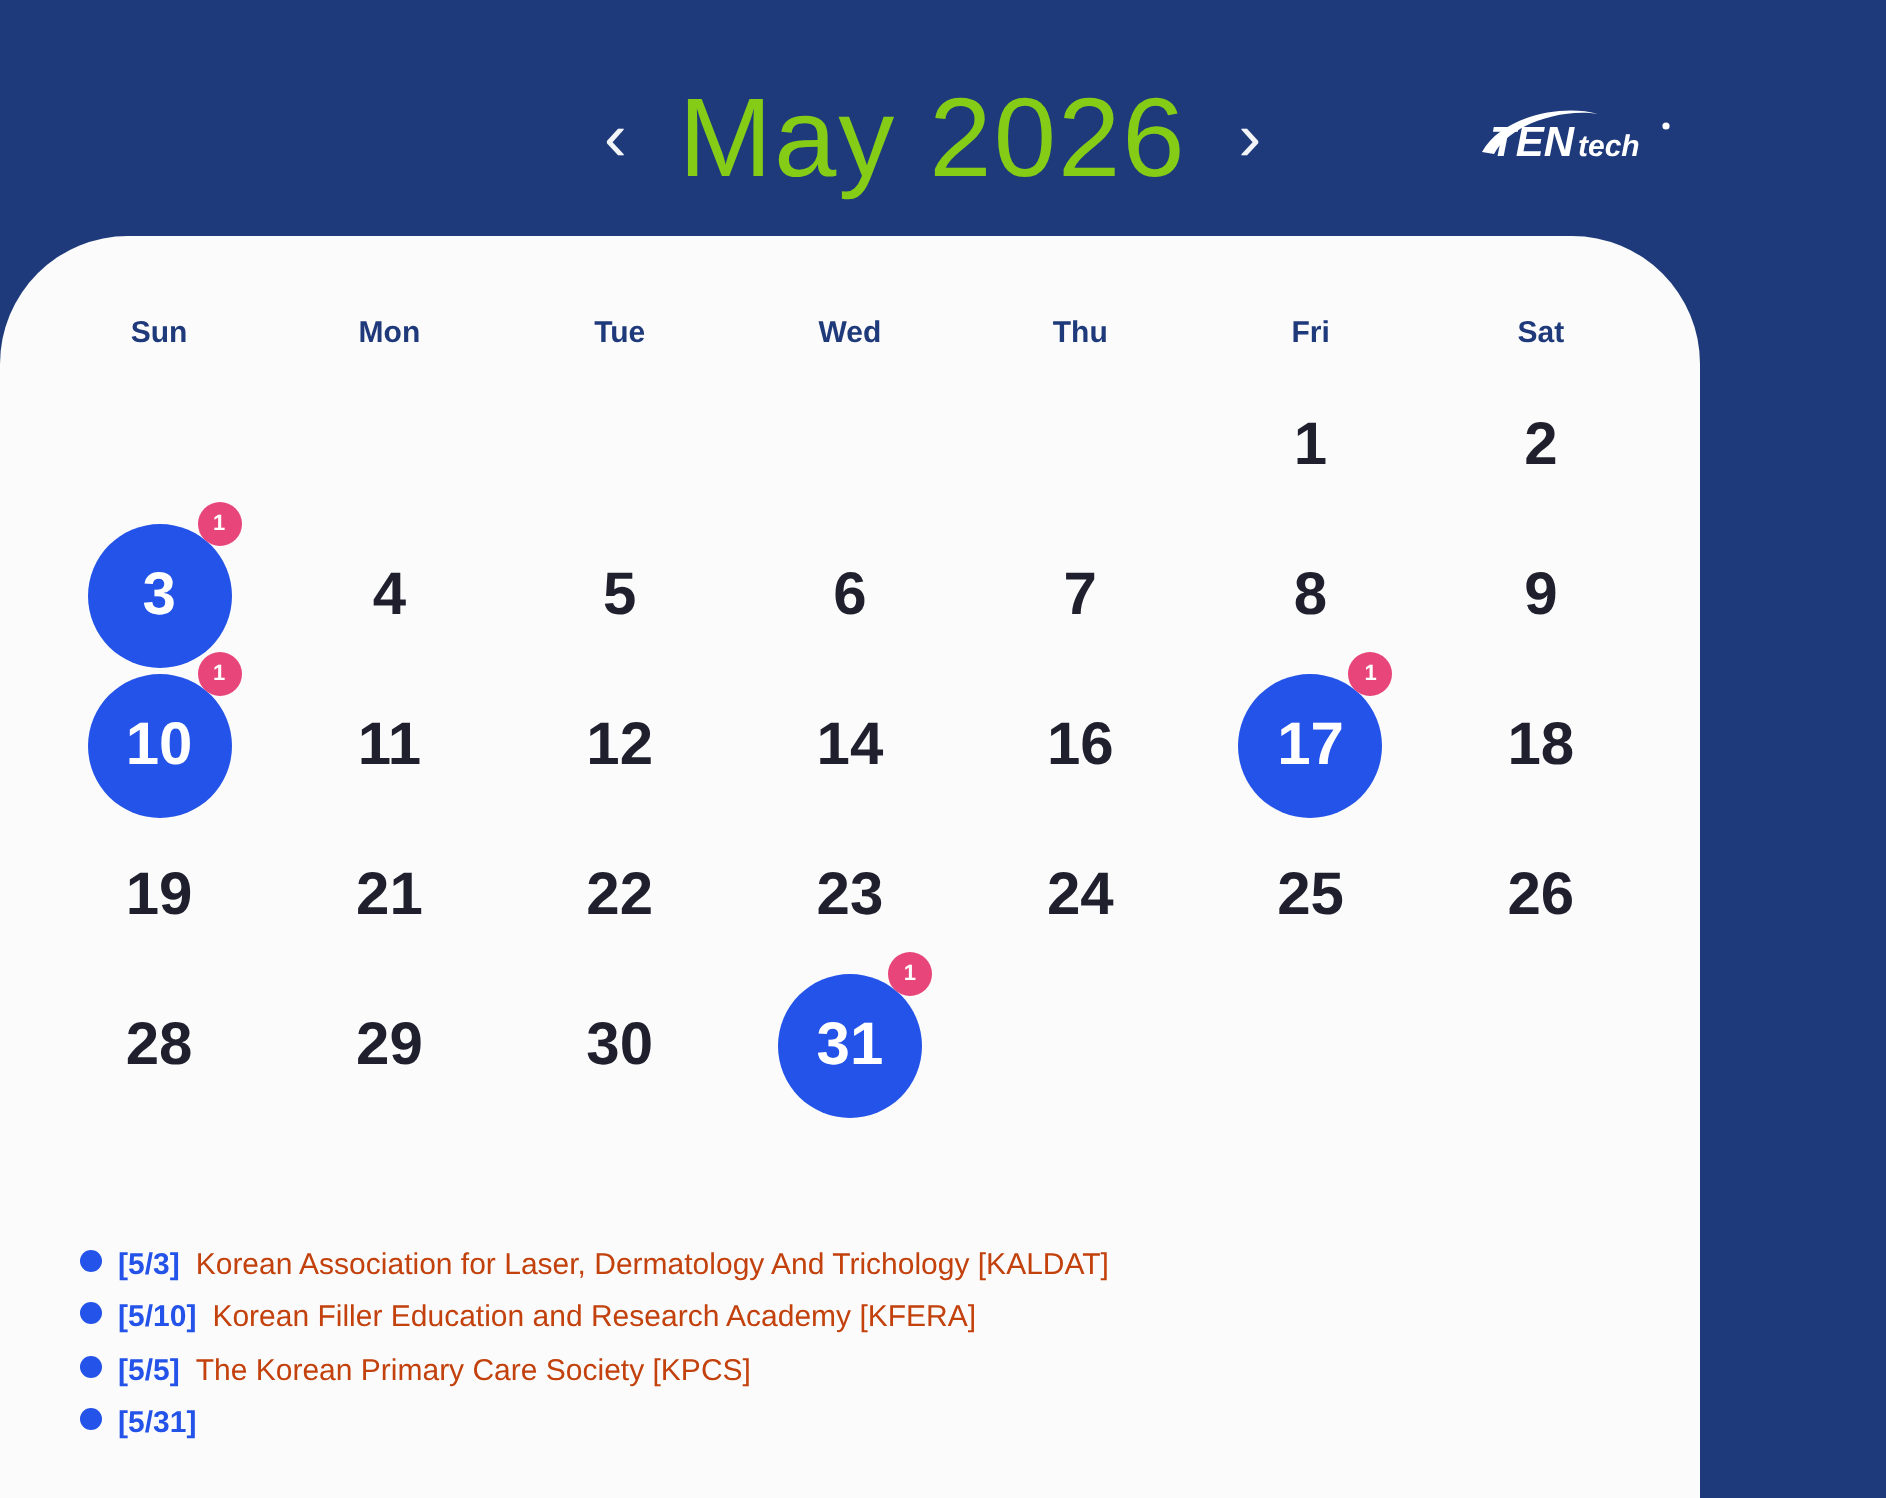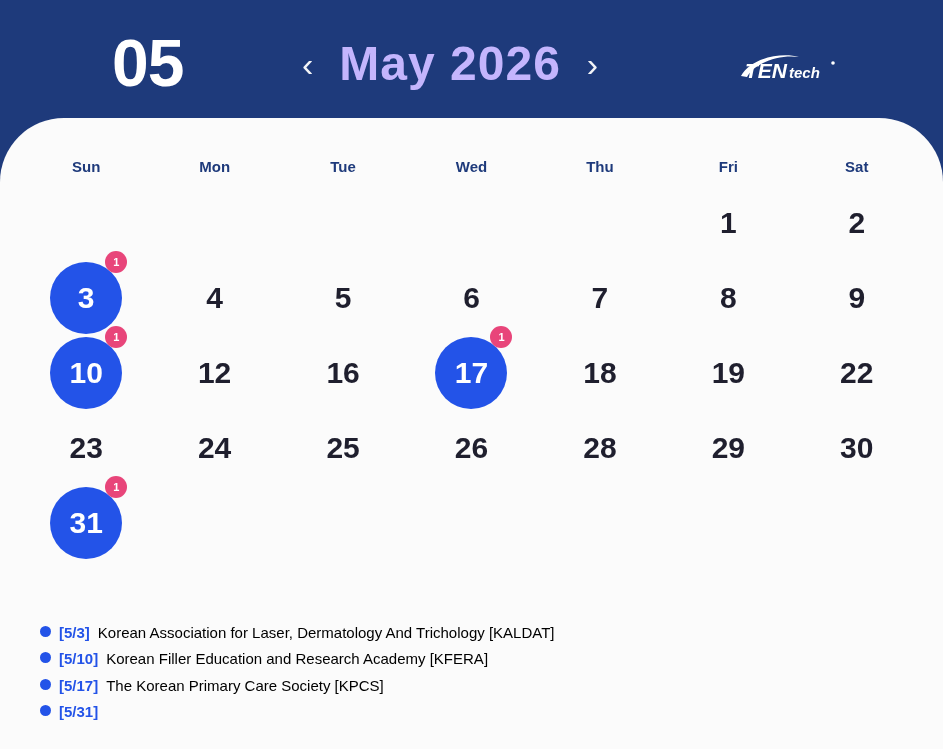--- a/index.html
+++ b/index.html
@@ -44,41 +44,41 @@
   .nav-arrow {
     color: #ffffff;
     font-size: 34px;
     font-weight: 300;
     line-height: 1;
     padding: 2px 6px;
     cursor: pointer;
     opacity: .95;
   }
   .title-text {
-    color: #c4b5fd;
-    font-size: 48px;
-    font-weight: bold;
+    color: #84cc16;
+    font-size: 56px;
+    font-weight: normal;
     letter-spacing: 1px;
     white-space: nowrap;
   }
   .logo {
     position: absolute;
     right: 96px;
     top: 52px;
     display: flex;
     align-items: center;
   }
   .logo svg { display: block; }
 
   
   .card {
     position: absolute;
     left: 0;
     top: 118px;
-    width: 943px;
+    width: 850px;
     height: 631px;
     background: #fbfbfb;
     border-top-left-radius: 64px;
     border-top-right-radius: 64px;
   }
 
   .weekdays {
     display: grid;
     grid-template-columns: repeat(7, 1fr);
     padding: 40px 22px 0 22px;
@@ -164,28 +164,27 @@
     flex: 0 0 auto;
     position: relative;
     top: -1px;
   }
   .legend-date {
     color: #2353e8;
     font-weight: bold;
     white-space: nowrap;
   }
   .legend-text {
-    color: #000000;
+    color: #c2410c;
   }
 </style>
 </head>
 <body>
 
 <div class="header">
-  <div class="month-num">05</div>
 
   <div class="title-group">
     <span class="nav-arrow">‹</span>
     <span class="title-text">May  2026</span>
     <span class="nav-arrow">›</span>
   </div>
 
   <div class="logo">
     <svg width="110" height="34" viewBox="0 0 110 34" aria-hidden="true">
       <path d="M4 24 C14 6, 44 0, 62 5 C44 2, 18 10, 10 25 Z" fill="#ffffff"></path>
@@ -252,35 +251,44 @@
       </div>
       <div class="cell">
         <span class="daynum">9</span>
       </div>
       <div class="cell marked">
         <div class="circle"></div>
         <span class="daynum">10</span>
         <span class="badge">1</span>
       </div>
       <div class="cell">
+        <span class="daynum">11</span>
+      </div>
+      <div class="cell">
         <span class="daynum">12</span>
+      </div>
+      <div class="cell">
+        <span class="daynum">14</span>
       </div>
       <div class="cell">
         <span class="daynum">16</span>
       </div>
       <div class="cell marked">
         <div class="circle"></div>
         <span class="daynum">17</span>
         <span class="badge">1</span>
       </div>
       <div class="cell">
         <span class="daynum">18</span>
       </div>
       <div class="cell">
         <span class="daynum">19</span>
+      </div>
+      <div class="cell">
+        <span class="daynum">21</span>
       </div>
       <div class="cell">
         <span class="daynum">22</span>
       </div>
       <div class="cell">
         <span class="daynum">23</span>
       </div>
       <div class="cell">
         <span class="daynum">24</span>
       </div>
@@ -330,21 +338,21 @@
         <span class="legend-date">[5/3]</span>
         <span class="legend-text">Korean Association for Laser, Dermatology And Trichology [KALDAT]</span>
       </div>
       <div class="legend-row">
         <span class="dot"></span>
         <span class="legend-date">[5/10]</span>
         <span class="legend-text">Korean Filler Education and Research Academy [KFERA]</span>
       </div>
       <div class="legend-row">
         <span class="dot"></span>
-        <span class="legend-date">[5/17]</span>
+        <span class="legend-date">[5/5]</span>
         <span class="legend-text">The Korean Primary Care Society [KPCS]</span>
       </div>
       <div class="legend-row">
         <span class="dot"></span>
         <span class="legend-date">[5/31]</span>
       </div>
     </div>
 </div>
 
 </body></html>

